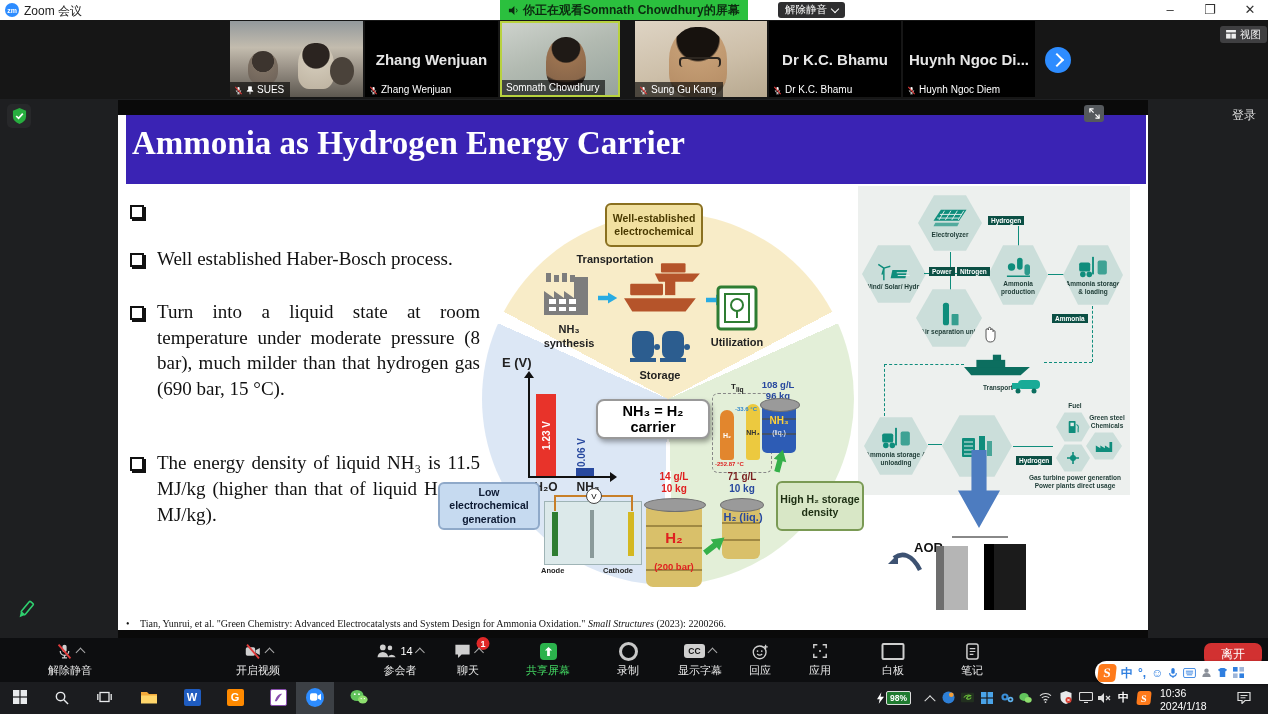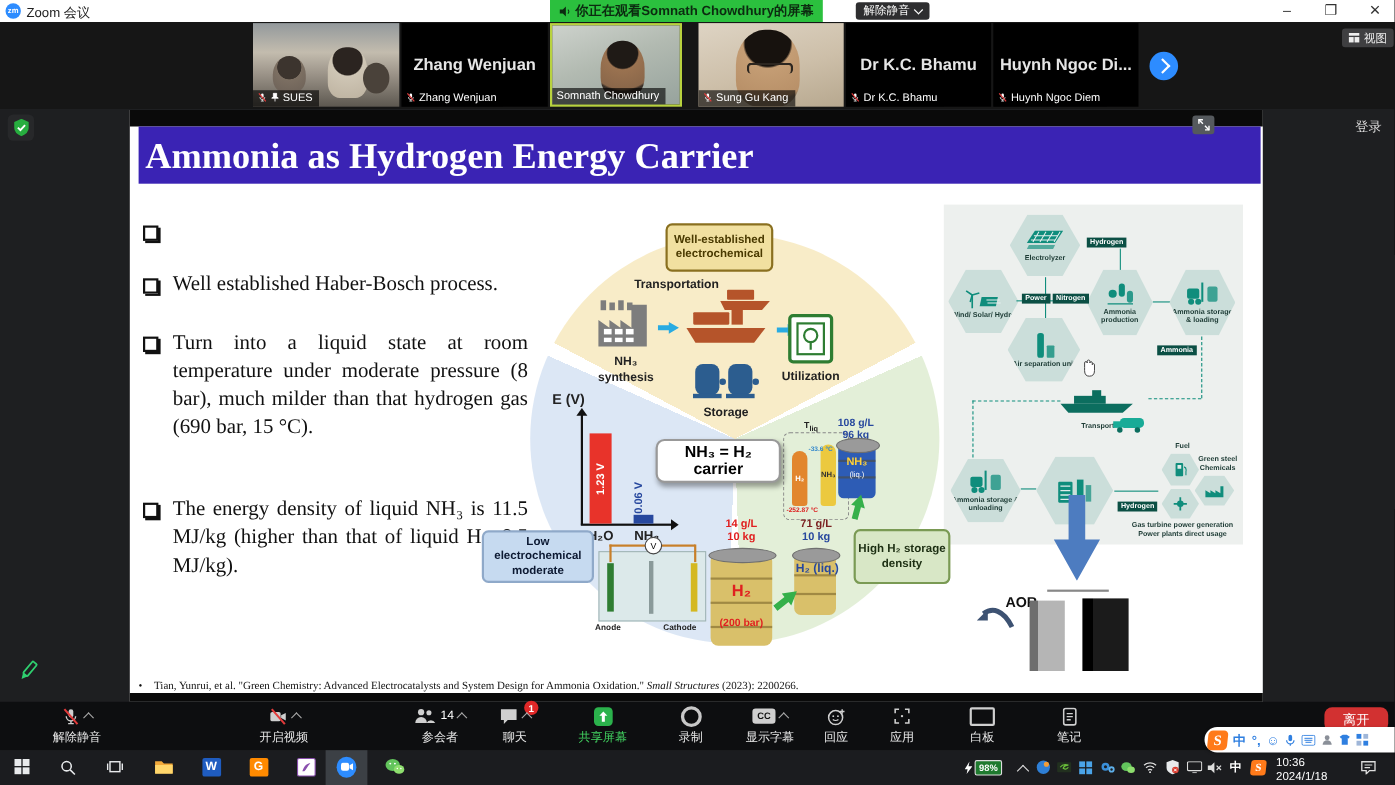--- a/index.html
+++ b/index.html
@@ -9,27 +9,27 @@
   .titlebar{left:0;top:0;width:1268px;height:20px;background:#fff;}
   .zlogo{left:5px;top:3px;width:14px;height:14px;border-radius:50%;background:#2d8cff;color:#fff;font-size:7px;font-weight:bold;display:flex;align-items:center;justify-content:center;}
   .apptitle{left:24px;top:3px;font-size:12px;color:#222;}
   .banner{left:500px;top:0;height:20px;padding:0 8px;background:#2bc03e;color:#0c2b10;font-size:12px;font-weight:bold;display:flex;align-items:center;gap:4px;}
   .viewopt{left:778px;top:2px;height:16px;background:#2e2e30;border-radius:3px;color:#fff;font-size:10.5px;display:flex;align-items:center;gap:5px;padding:0 7px;}
   .winbtn{top:0px;width:30px;height:19px;color:#333;font-size:13px;display:flex;align-items:center;justify-content:center;}
   
   .strip{left:0;top:20px;width:1268px;height:79px;background:#161616;}
   .tile{position:absolute;top:21px;height:76px;background:#000000;overflow:hidden;}
   .tname{color:#e6e6e6;font-weight:bold;font-size:15px;display:flex;align-items:center;justify-content:center;height:100%;text-align:center;}
-  .tlbl{position:absolute;left:0;bottom:0;background:rgba(0,0,0,.62);color:#fff;font-size:10px;padding:2px 6px 2px 4px;display:flex;align-items:flex-start;gap:3px;white-space:nowrap;}
+  .tlbl{position:absolute;left:0;bottom:0;background:rgba(0,0,0,.62);color:#fff;font-size:10px;padding:2px 6px 2px 4px;display:flex;align-items:flex-end;gap:3px;white-space:nowrap;}
   .viewbtn{left:1220px;top:26px;height:17px;background:#3f3f41;border-radius:3px;color:#eee;font-size:10.5px;display:flex;align-items:center;gap:4px;padding:0 6px;}
   .nextbtn{left:1045px;top:47px;width:26px;height:26px;border-radius:50%;background:#2d8cff;display:flex;align-items:center;justify-content:center;}
   .chev{width:8px;height:8px;border-right:2.5px solid #fff;border-top:2.5px solid #fff;transform:rotate(45deg);margin-right:3px;}
   
   .slide{left:118px;top:100px;width:1030px;height:538px;background:#fff;}
-  .stitle{left:8px;top:15px;width:1014px;height:52px;background:#3a23b4;color:#fff;font-family:"Liberation Serif",serif;font-weight:bold;font-size:33px;line-height:56px;padding-left:6px;white-space:nowrap;overflow:hidden;}
+  .stitle{left:8px;top:15px;width:1014px;height:69px;background:#3a23b4;color:#fff;font-family:"Liberation Serif",serif;font-weight:bold;font-size:33px;line-height:56px;padding-left:6px;white-space:nowrap;overflow:hidden;}
   .bullets{left:12px;top:98px;width:350px;font-family:"Liberation Serif",serif;font-size:19px;line-height:1.36;color:#111;}
   .bullet{display:flex;gap:13px;margin-bottom:27px;}
   .bsq{flex:none;width:10px;height:10px;border:2.2px solid #111;box-shadow:2px 2px 0 #111;margin-top:7px;}
   .btext{text-align:justify;}
   
   .cyc{left:480px;top:185px;width:380px;height:430px;}
   .circle{left:2px;top:28px;width:372px;height:372px;border-radius:50%;
     background:conic-gradient(from 0deg,#f8ecc8 0deg 62deg,#fff 62deg 66deg,#e3efd8 66deg 178deg,#fff 178deg 182deg,#dce7f5 182deg 294deg,#fff 294deg 298deg,#f8ecc8 298deg 360deg);}
   .bx{border-radius:6px;display:flex;align-items:center;justify-content:center;text-align:center;font-weight:bold;}
   .dlab{font-weight:bold;color:#222;text-align:center;}
@@ -292,21 +292,21 @@
     <div class="a" style="left:48px;top:291px;width:84px;height:1.5px;background:#111;"></div>
     <div class="a" style="left:130px;top:287px;width:0;height:0;border-top:5px solid transparent;border-bottom:5px solid transparent;border-left:7px solid #111;"></div>
     <div class="a" style="left:56px;top:209px;width:20px;height:82px;background:#e8332a;display:flex;align-items:center;justify-content:center;">
         <span class="vtext" style="color:#fff;font-size:10px;">1.23 V</span>
       </div>
     <div class="a vtext" style="left:96px;top:234px;height:48px;color:#27489e;font-size:10px;">0.06 V</div>
     <div class="a" style="left:96px;top:283px;width:18px;height:8px;background:#27489e;"></div>
     <div class="a dlab" style="left:46px;top:295px;width:40px;font-size:12px;">H₂O</div>
     <div class="a dlab" style="left:88px;top:295px;width:40px;font-size:12px;">NH₃</div>
 
-    <div class="a bx" style="left:-42px;top:297px;width:98px;height:44px;background:#c6daf0;border:2px solid #8fa9c9;color:#0d1a33;font-size:10.5px;line-height:1.25;z-index:4;">Low electrochemical moderate</div>
+    <div class="a bx" style="left:-42px;top:297px;width:98px;height:44px;background:#c6daf0;border:2px solid #8fa9c9;color:#0d1a33;font-size:10.5px;line-height:1.25;z-index:4;">Low electrochemical generation</div>
 
     <div class="a" style="left:64px;top:316px;width:96px;height:62px;background:#dce9ea;border:1px solid #9fb4b6;">
       <div style="position:absolute;left:9px;top:-7px;width:78px;height:1.5px;background:#c87f28;"></div>
       <div style="position:absolute;left:9px;top:-7px;width:1.5px;height:16px;background:#c87f28;"></div>
       <div style="position:absolute;left:86px;top:-7px;width:1.5px;height:16px;background:#c87f28;"></div>
       <div style="position:absolute;left:41px;top:-14px;width:14px;height:14px;border-radius:50%;background:#fff;border:1px solid #444;font-size:8px;display:flex;align-items:center;justify-content:center;">V</div>
       <div style="position:absolute;left:7px;top:10px;width:6px;height:44px;background:#2f7d32;"></div>
       <div style="position:absolute;left:83px;top:10px;width:6px;height:44px;background:#d4b820;"></div>
       <div style="position:absolute;left:45px;top:8px;width:4px;height:48px;background:#8a9a9a;"></div>
       <div style="position:absolute;left:-4px;top:64px;font-size:7.5px;font-weight:bold;color:#222;">Anode</div>

